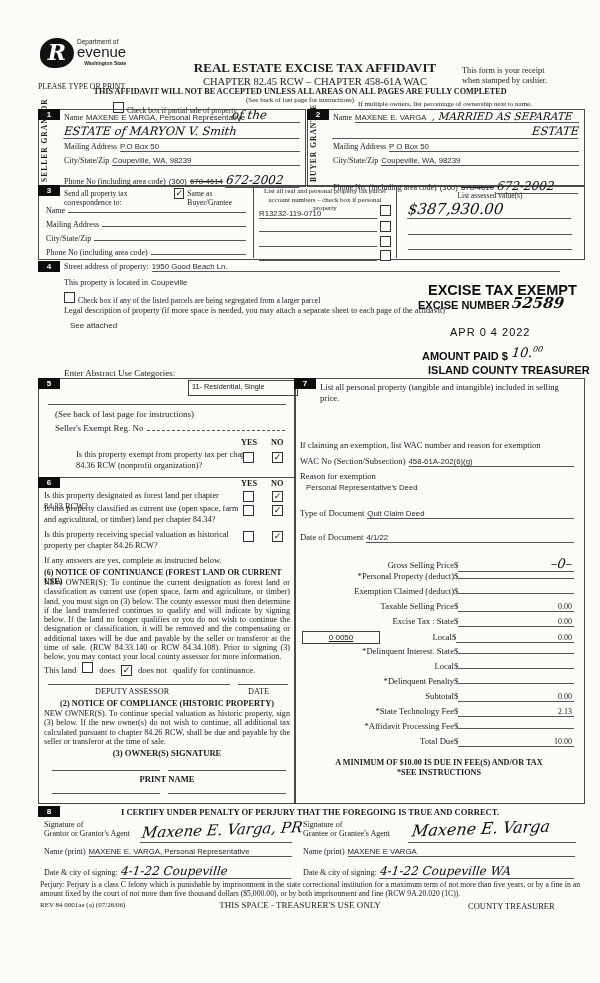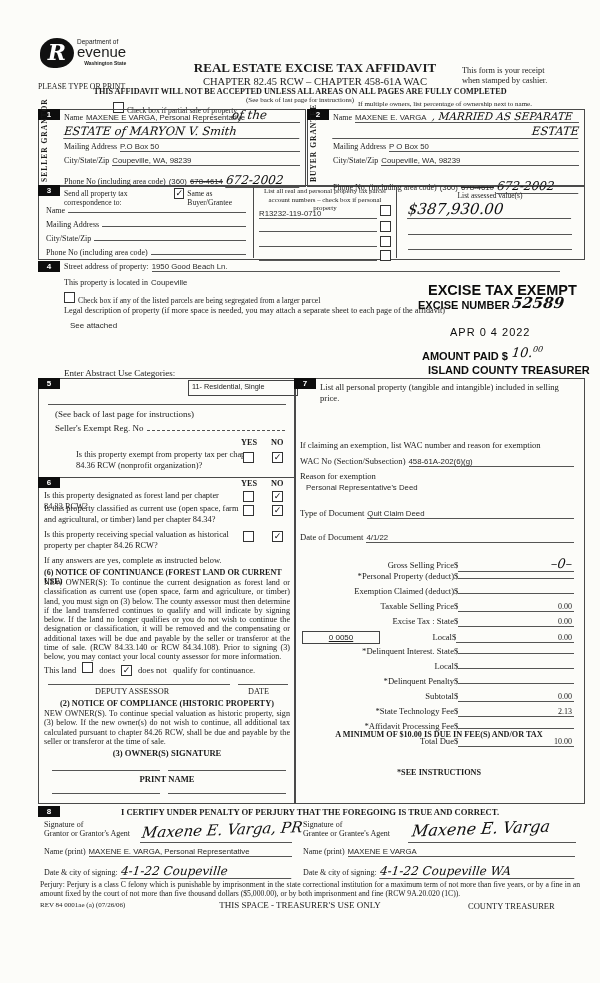--- a/index.html
+++ b/index.html
@@ -329,21 +329,21 @@
     <span class="mlab">*Affidavit Processing Fee</span>
     <span>$</span>
     <span class="mval"></span>
   </div>
   <div class="mrow" style="top:736px;">
     <span class="mlab">Total Due</span>
     <span>$</span>
     <span class="mval">10.00</span>
   </div>
 
-  <div class="abs cen b" style="left:300px;top:730px;width:278px;font-size:8.2px;">A MINIMUM OF $10.00 IS DUE IN FEE(S) AND/OR TAX</div>
+  <div class="abs cen b" style="left:300px;top:758px;width:278px;font-size:8.2px;">A MINIMUM OF $10.00 IS DUE IN FEE(S) AND/OR TAX</div>
   <div class="abs cen b" style="left:300px;top:768px;width:278px;font-size:8.2px;">*SEE INSTRUCTIONS</div>
 
   <div class="tab" style="left:38px;top:806px;">8</div>
   <div class="abs cen b" style="left:60px;top:807px;width:500px;font-size:8.6px;">I CERTIFY UNDER PENALTY OF PERJURY THAT THE FOREGOING IS TRUE AND CORRECT.</div>
 
   <div class="abs" style="left:44px;top:820px;font-size:8px;">
     <span>Signature of</span><br>
     <span>Grantor or Grantor's Agent</span>
   </div>
   <div class="hline" style="left:140px;top:842px;width:152px;border-top-color:#555;"></div>

